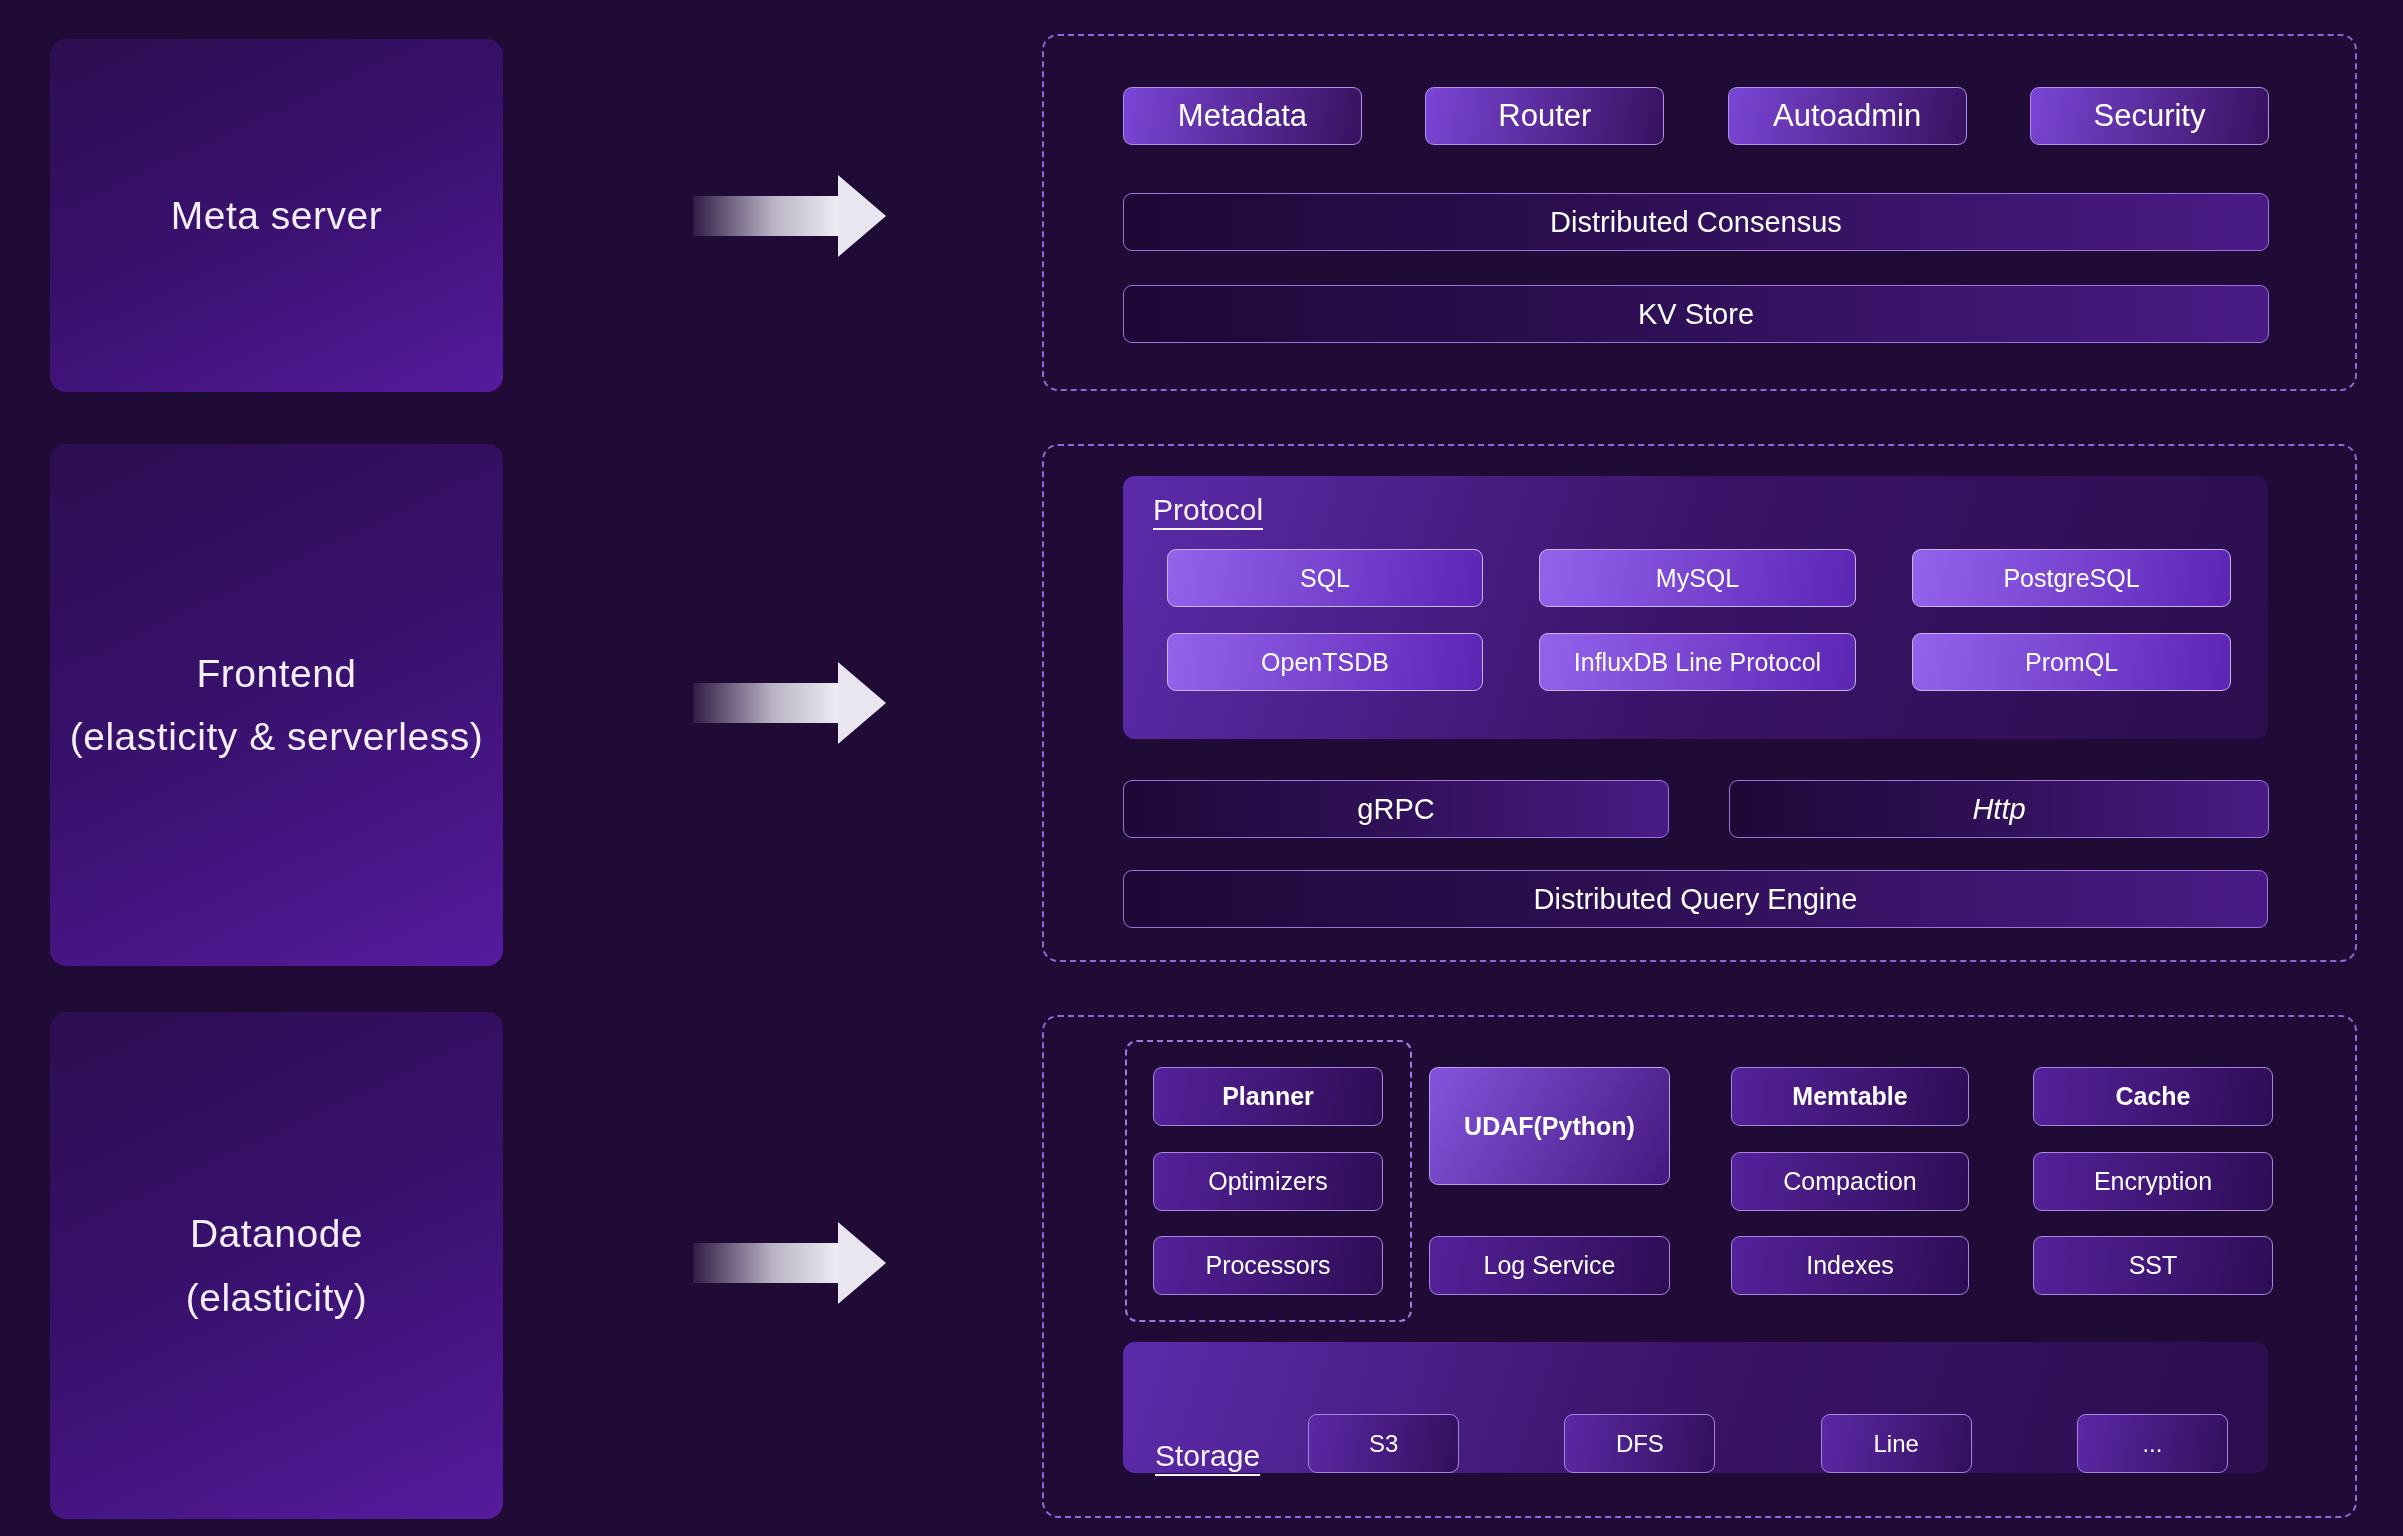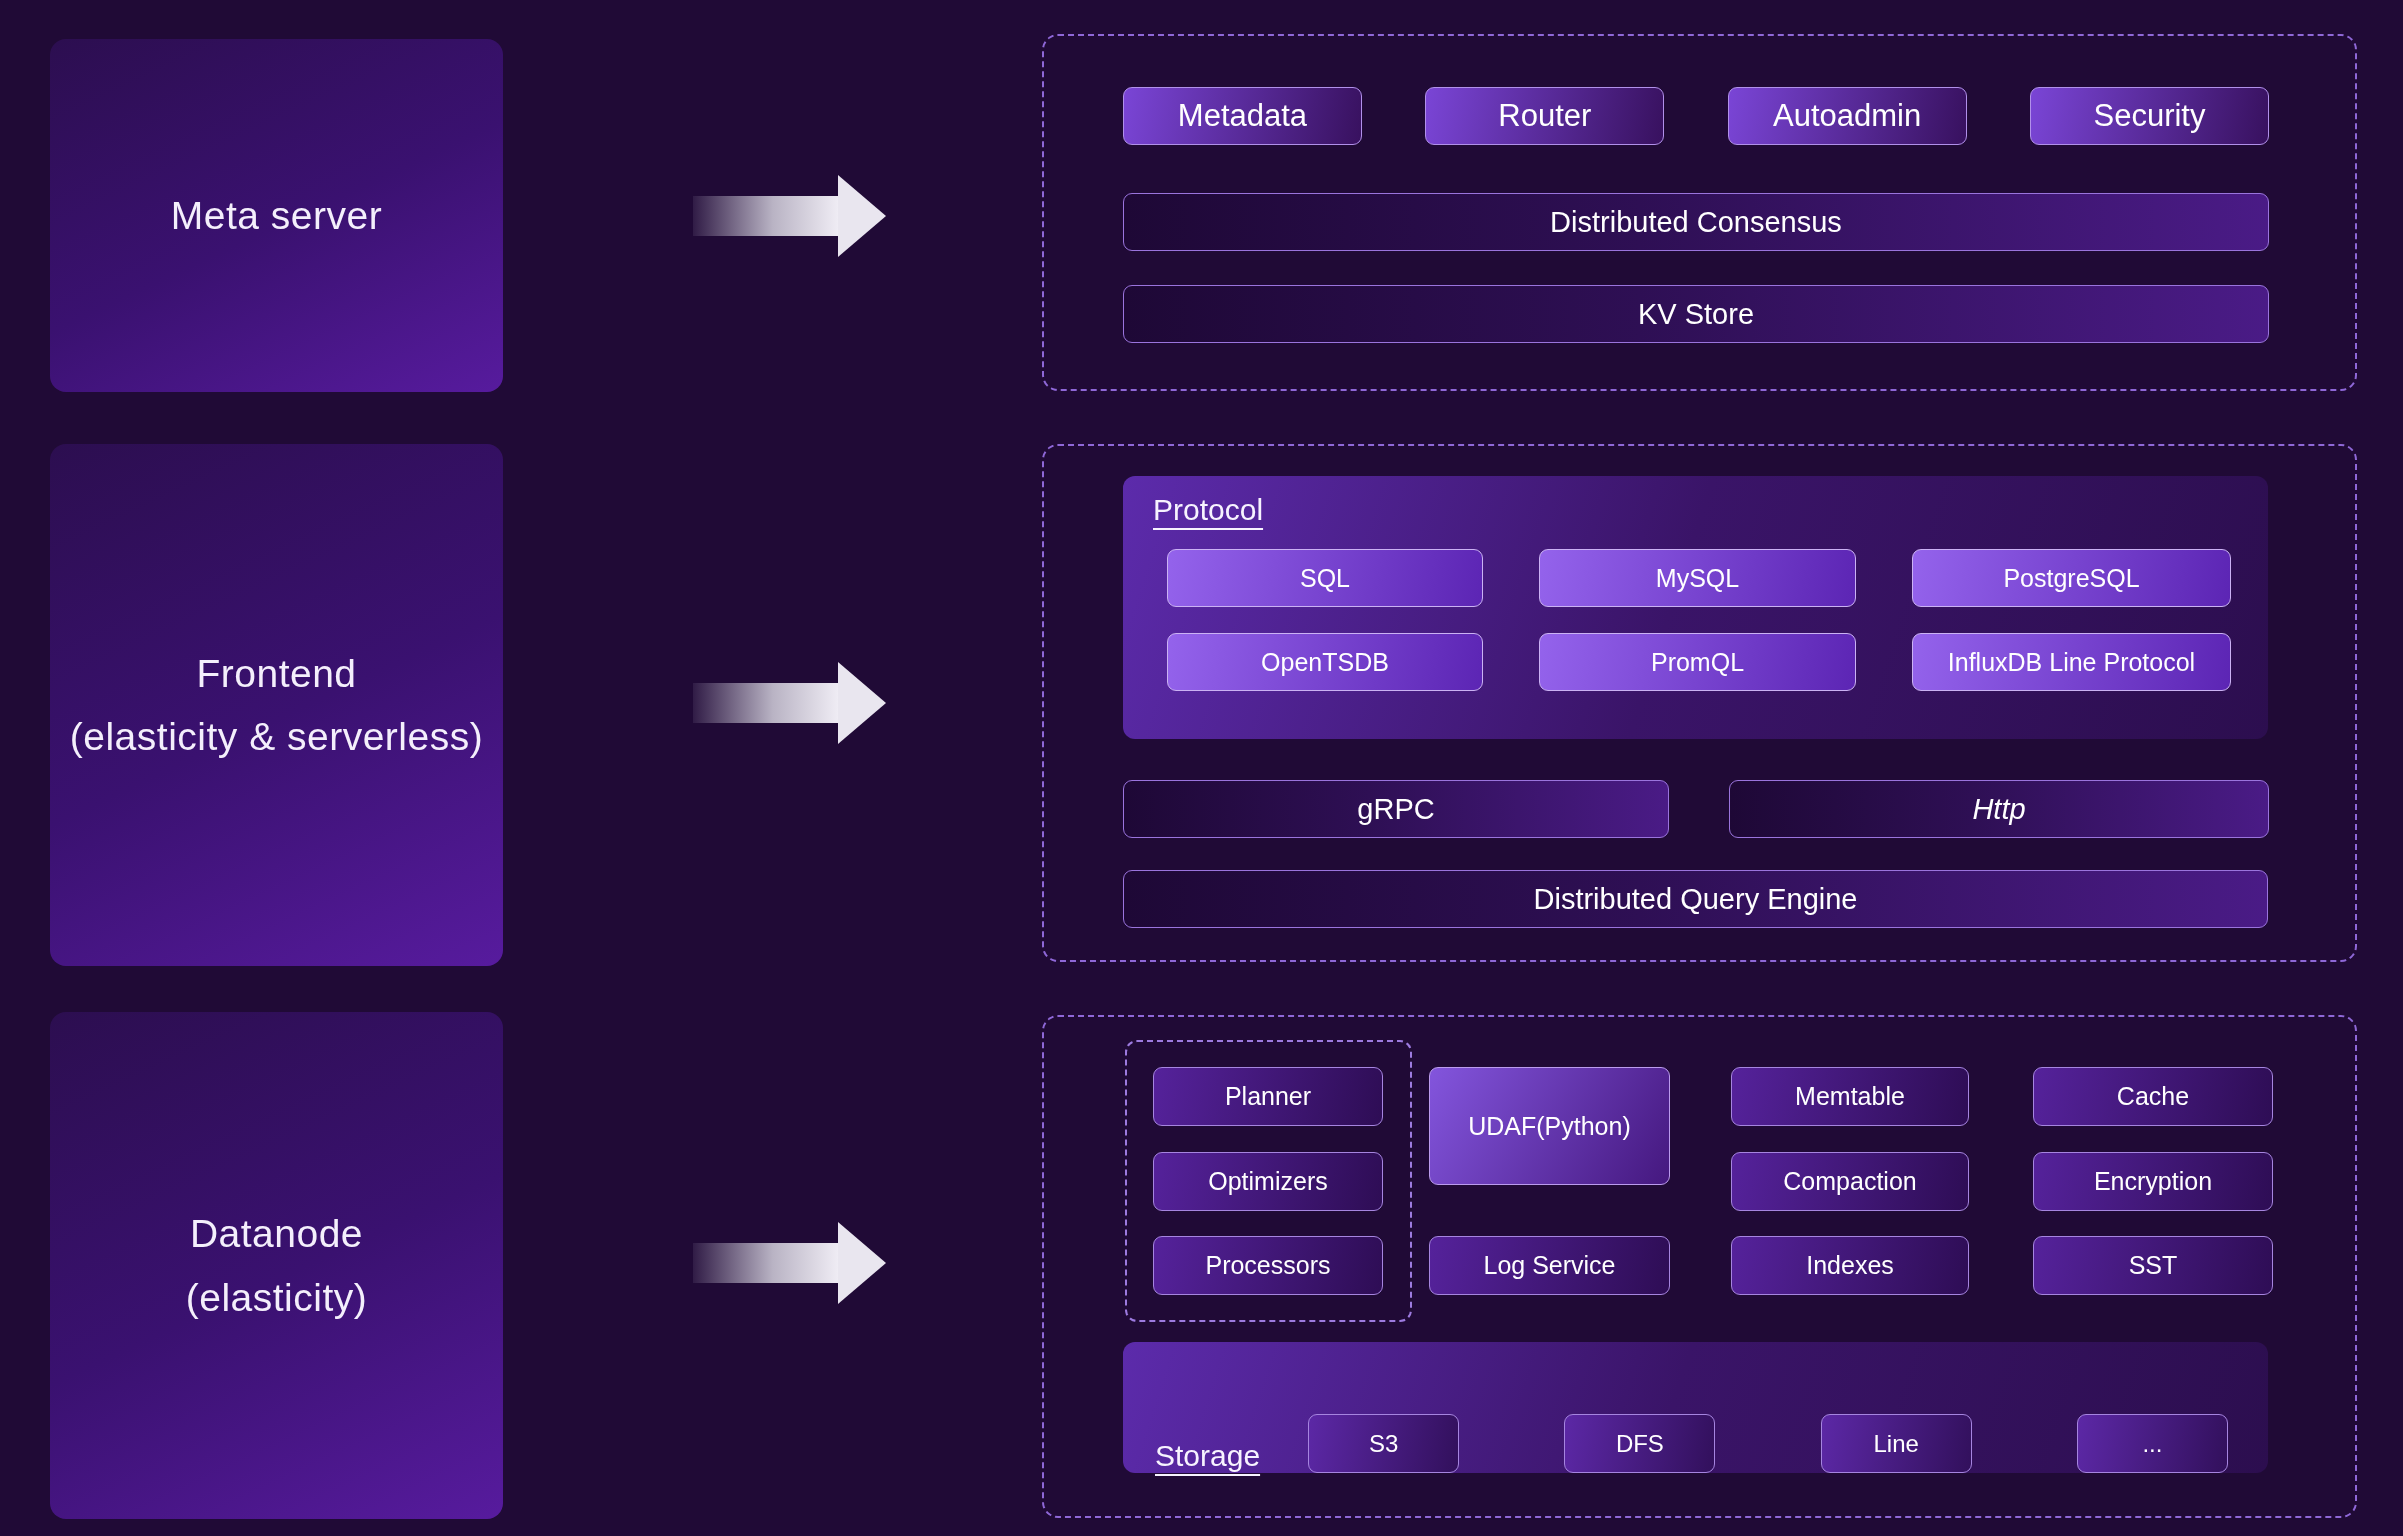--- a/index.html
+++ b/index.html
@@ -111,21 +111,21 @@
   }
   .dn-box.udaf {
     height:118px;
     border:1px solid #bb9bee;
     background:linear-gradient(120deg,#8355dd 0%,#45187f 100%);
   }
   .col1 { left:109px; width:230px; }
   .col2 { left:385px; width:241px; }
   .col3 { left:687px; width:238px; }
   .col4 { left:989px; width:240px; }
-  .row1 { top:50px; } .row2 { top:135px; } .row3 { top:219px; }
+  .row1 { top:50px;font-weight:bold; } .row2 { top:135px; } .row3 { top:219px; }
 
   .storage-panel {
     left:79px; top:325px; width:1145px; height:131px;
     display:flex; align-items:flex-end;
     padding:0 40px 0 32px;
   }
   .storage-chips {
     flex:1; margin-left:48px;
     display:flex; justify-content:space-between;
   }
@@ -180,22 +180,22 @@
 
 <div class="section frontend">
 
   <div class="panel protocol-panel">
     <div class="panel-title">Protocol</div>
     <div class="proto-grid">
       <div class="proto-chip">SQL</div>
       <div class="proto-chip">MySQL</div>
       <div class="proto-chip">PostgreSQL</div>
       <div class="proto-chip">OpenTSDB</div>
+      <div class="proto-chip">InfluxDB Line Protocol</div>
       <div class="proto-chip">PromQL</div>
-      <div class="proto-chip">InfluxDB Line Protocol</div>
     </div>
   </div>
 
   <div class="bar grpc-bar">gRPC</div>
   <div class="bar http-bar">Http</div>
   <div class="bar dqe-bar">Distributed Query Engine</div>
 </div>
 
 <div class="section datanode">
 

